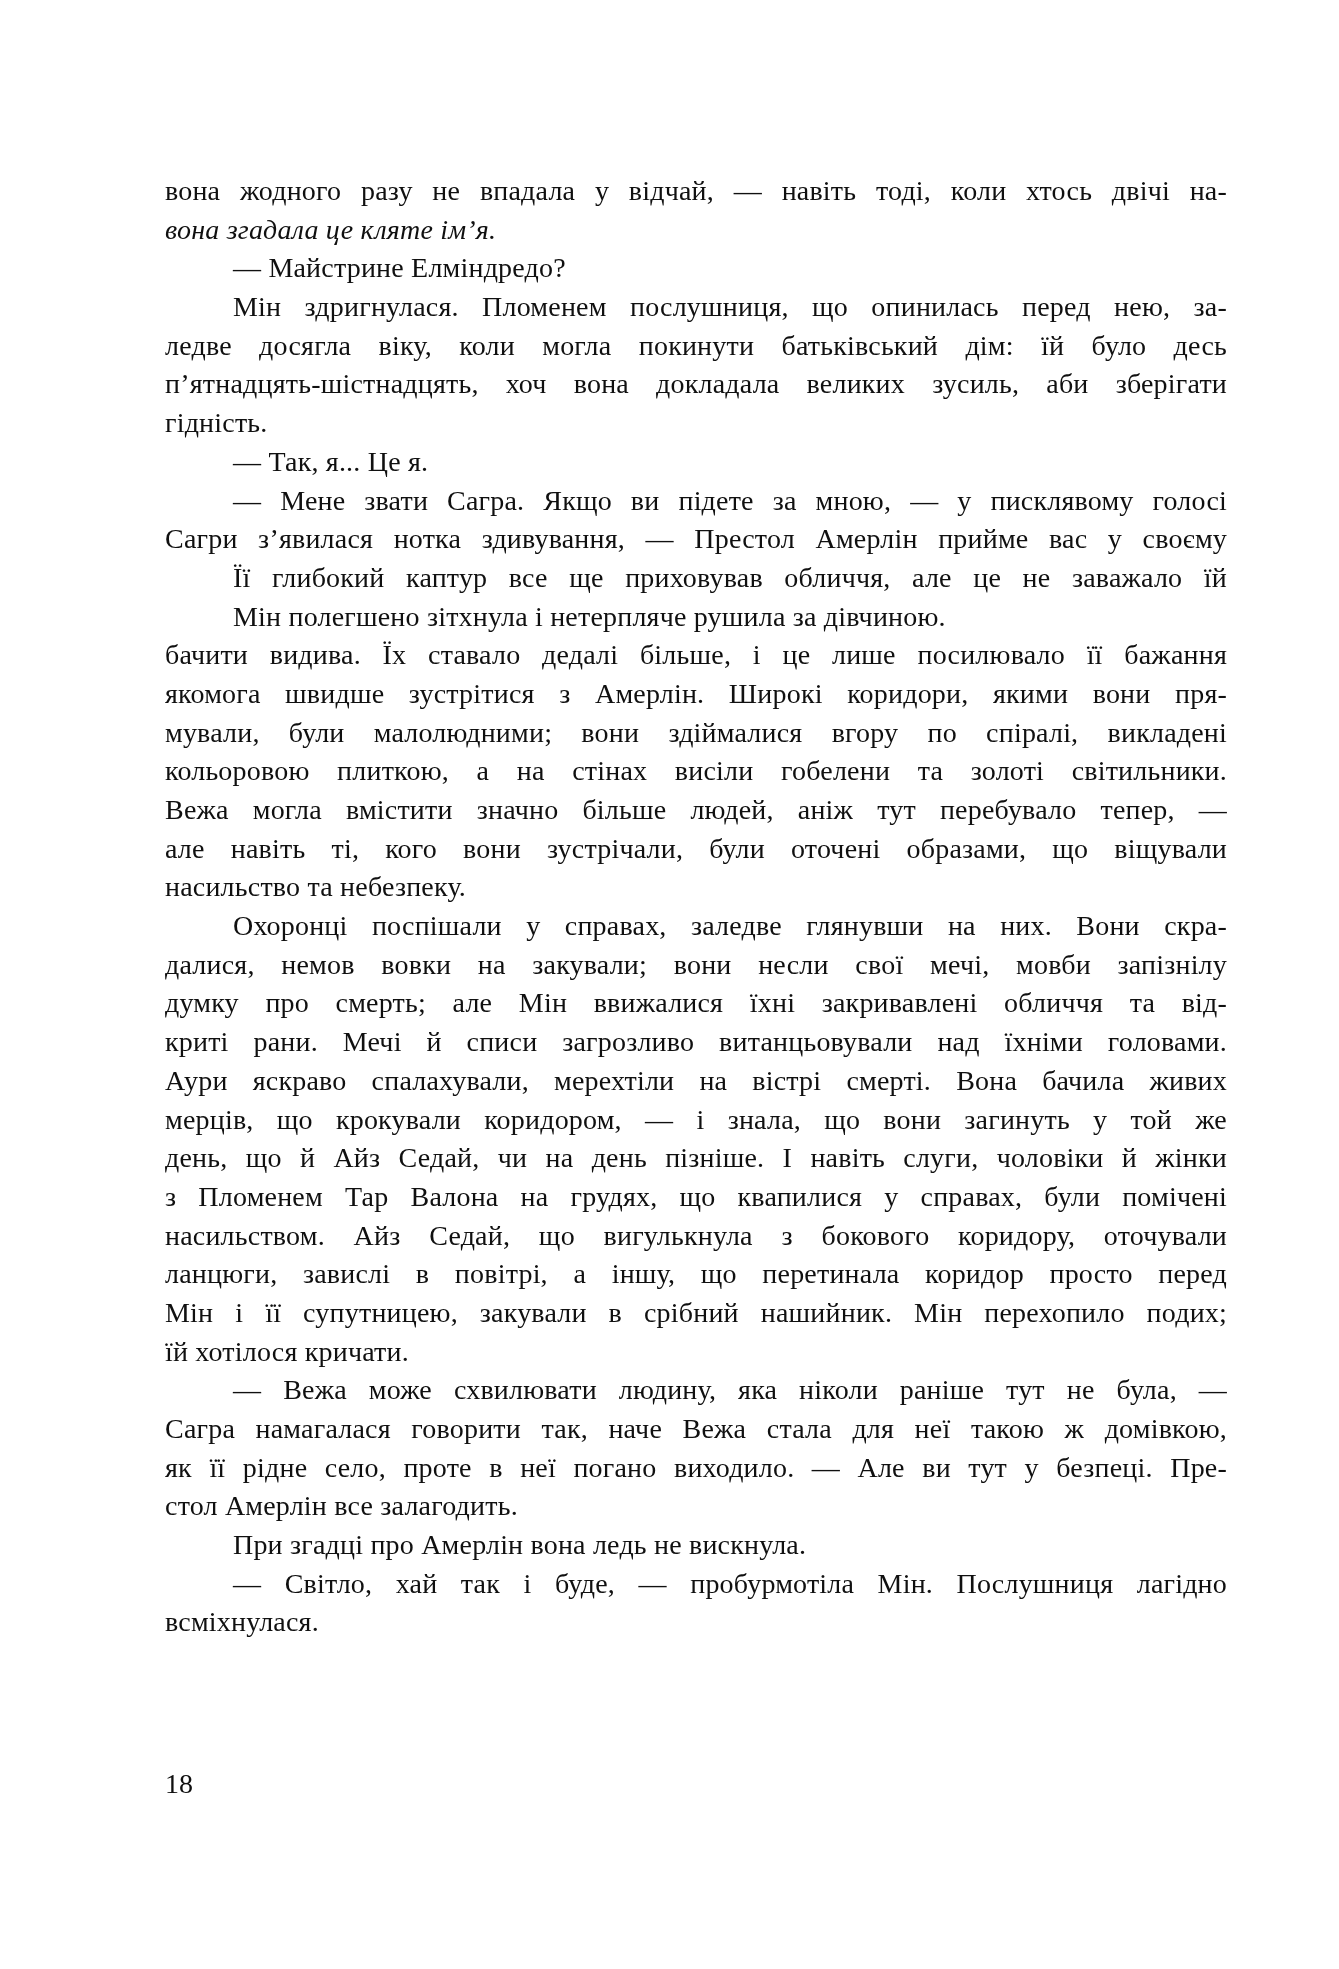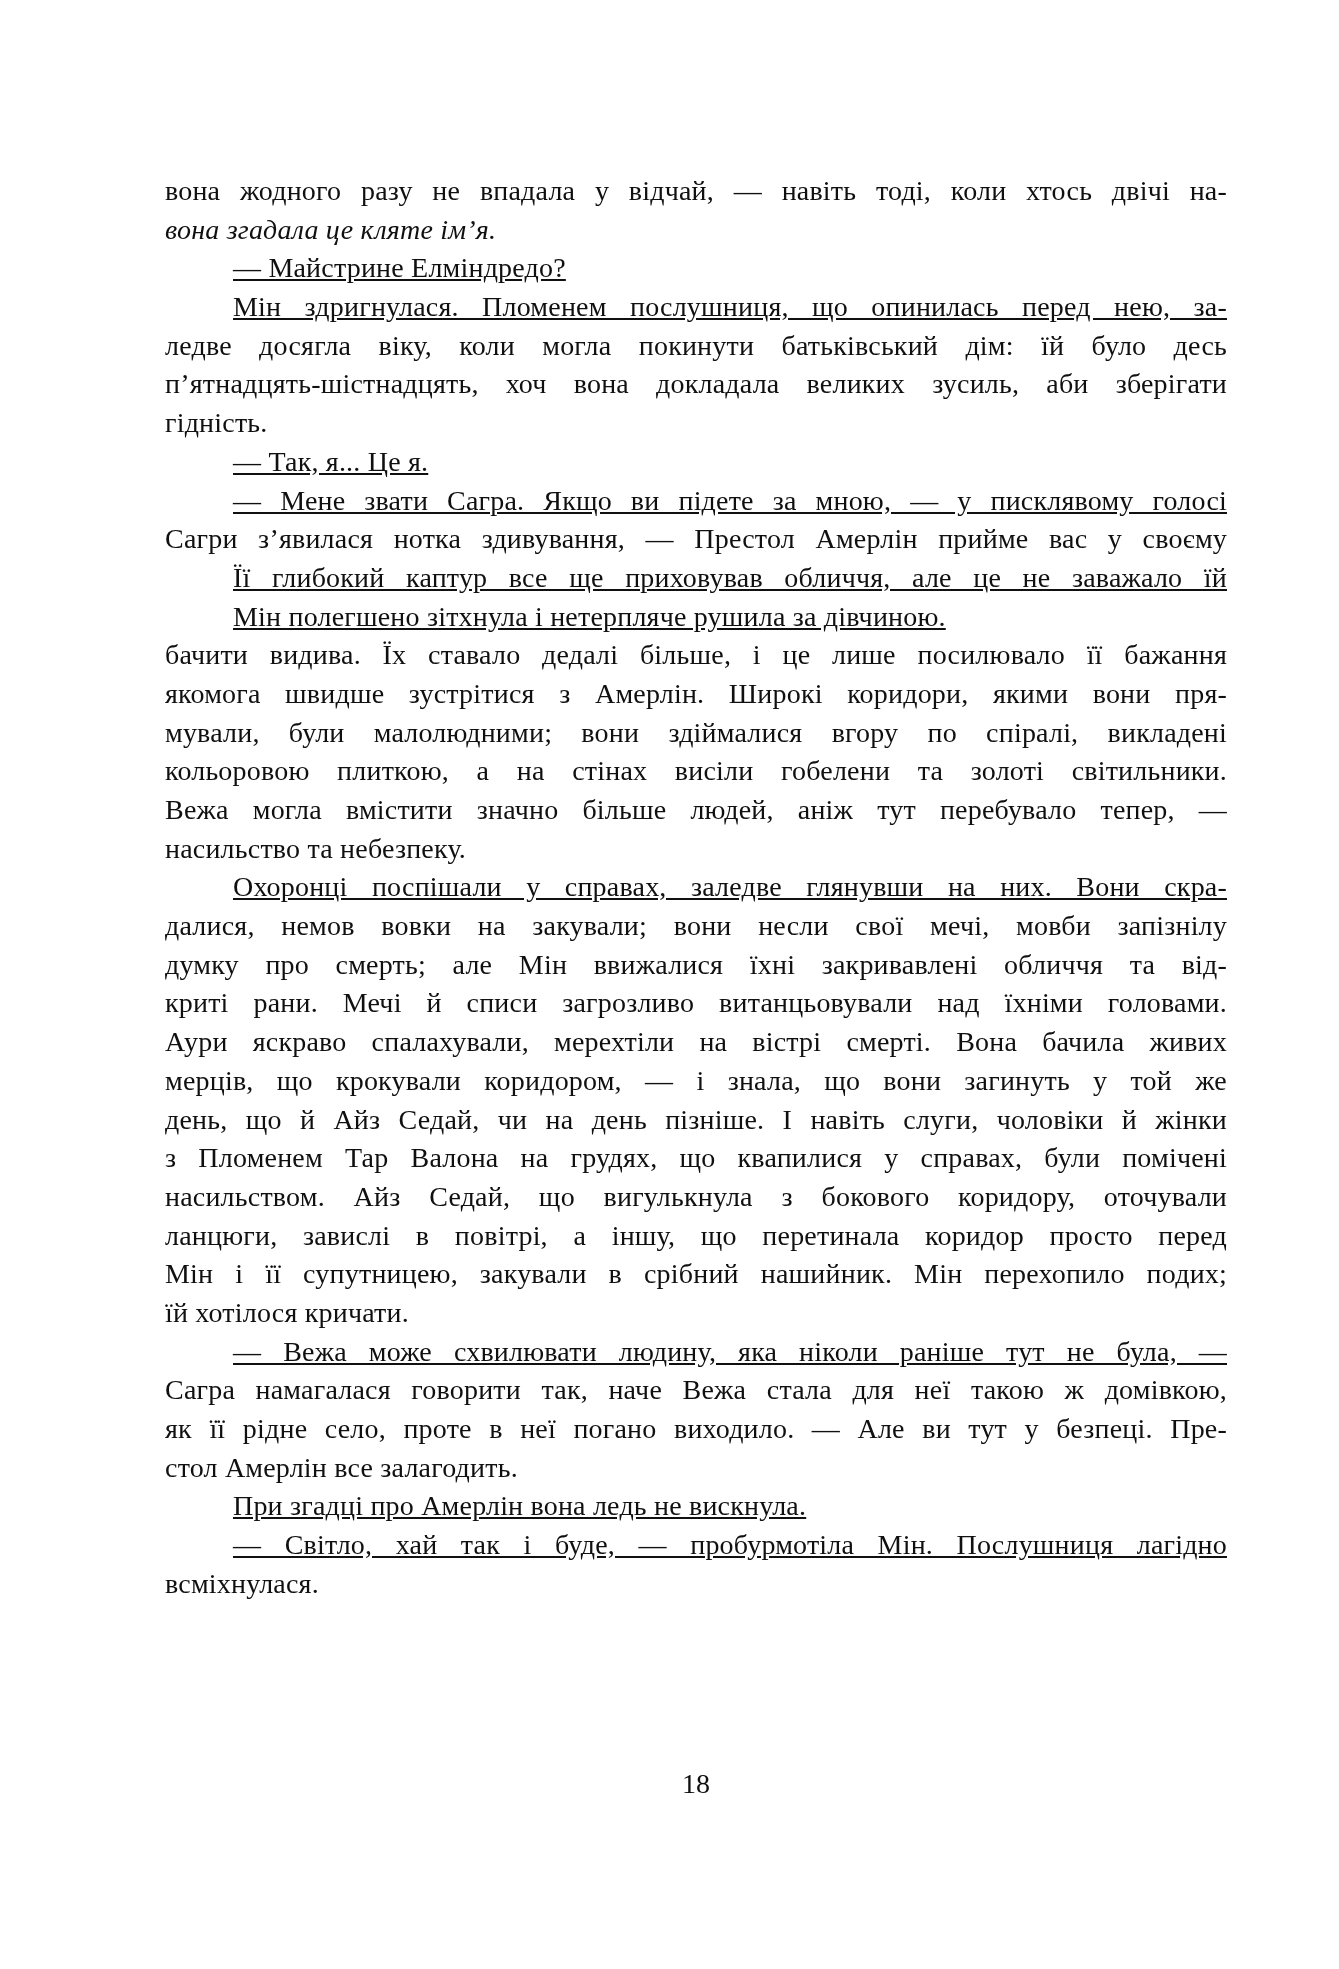--- a/index.html
+++ b/index.html
@@ -29,32 +29,31 @@
     height: 38.7px;
     text-align: left;
     letter-spacing: 0.2px;
   }
   .line.j {
     text-align: justify;
     text-align-last: justify;
   }
   .line.ind {
     text-indent: 68px;
-    text-decoration: underline;
   }
   .line em {
     font-style: italic;
     text-align: center;
   }
   .page-number {
     position: absolute;
     top: 1765px;
     left: 165px;
     width: 1062px;
-    text-align: center;
+    text-align: left;
     font-size: 28px;
     line-height: 38.7px;
     color: #101010;
   }
 </style>
 </head>
 <body>
 
 <div class="page">
   <div class="text-block">
@@ -68,20 +67,21 @@
       <div class="line ind"><span>— Так, я... Це я.</span></div>
       <div class="line j ind"><span>— Мене звати Сагра. Якщо ви підете за мною, — у писклявому голосі</span></div>
       <div class="line j"><span>Сагри з’явилася нотка здивування, — Престол Амерлін прийме вас у своєму</span></div>
       <div class="line j ind"><span>Її глибокий каптур все ще приховував обличчя, але це не заважало їй</span></div>
       <div class="line ind"><span>Мін полегшено зітхнула і нетерпляче рушила за дівчиною.</span></div>
       <div class="line j"><span>бачити видива. Їх ставало дедалі більше, і це лише посилювало її бажання</span></div>
       <div class="line j"><span>якомога швидше зустрітися з Амерлін. Широкі коридори, якими вони пря-</span></div>
       <div class="line j"><span>мували, були малолюдними; вони здіймалися вгору по спіралі, викладені</span></div>
       <div class="line j"><span>кольоровою плиткою, а на стінах висіли гобелени та золоті світильники.</span></div>
       <div class="line j"><span>Вежа могла вмістити значно більше людей, аніж тут перебувало тепер, —</span></div>
+      <div class="line j"><span>але навіть ті, кого вони зустрічали, були оточені образами, що віщували</span></div>
       <div class="line"><span>насильство та небезпеку.</span></div>
       <div class="line j ind"><span>Охоронці поспішали у справах, заледве глянувши на них. Вони скра-</span></div>
       <div class="line j"><span>далися, немов вовки на закували; вони несли свої мечі, мовби запізнілу</span></div>
       <div class="line j"><span>думку про смерть; але Мін ввижалися їхні закривавлені обличчя та від-</span></div>
       <div class="line j"><span>криті рани. Мечі й списи загрозливо витанцьовували над їхніми головами.</span></div>
       <div class="line j"><span>Аури яскраво спалахували, мерехтіли на вістрі смерті. Вона бачила живих</span></div>
       <div class="line j"><span>мерців, що крокували коридором, — і знала, що вони загинуть у той же</span></div>
       <div class="line j"><span>день, що й Айз Седай, чи на день пізніше. І навіть слуги, чоловіки й жінки</span></div>
       <div class="line j"><span>з Пломенем Тар Валона на грудях, що квапилися у справах, були помічені</span></div>
       <div class="line j"><span>насильством. Айз Седай, що вигулькнула з бокового коридору, оточували</span></div>

